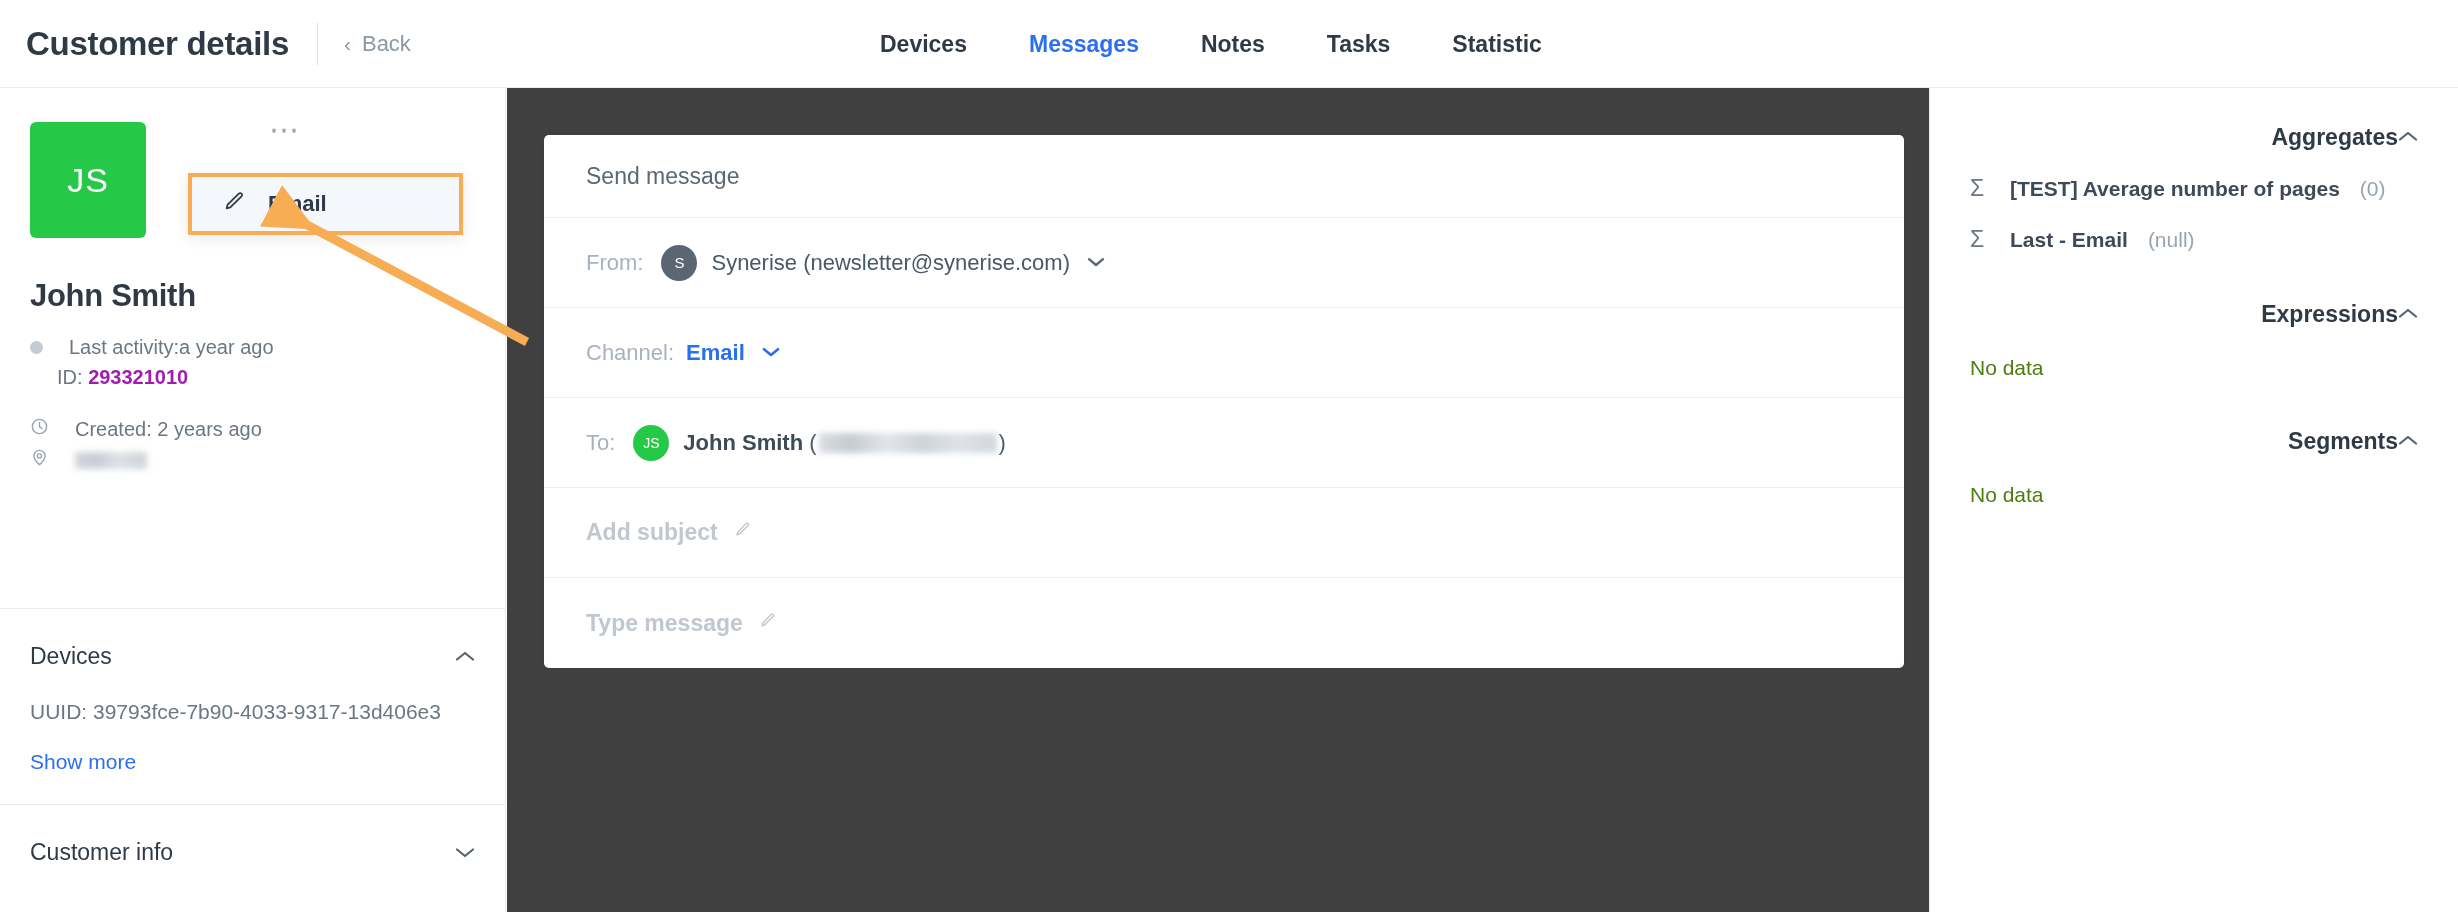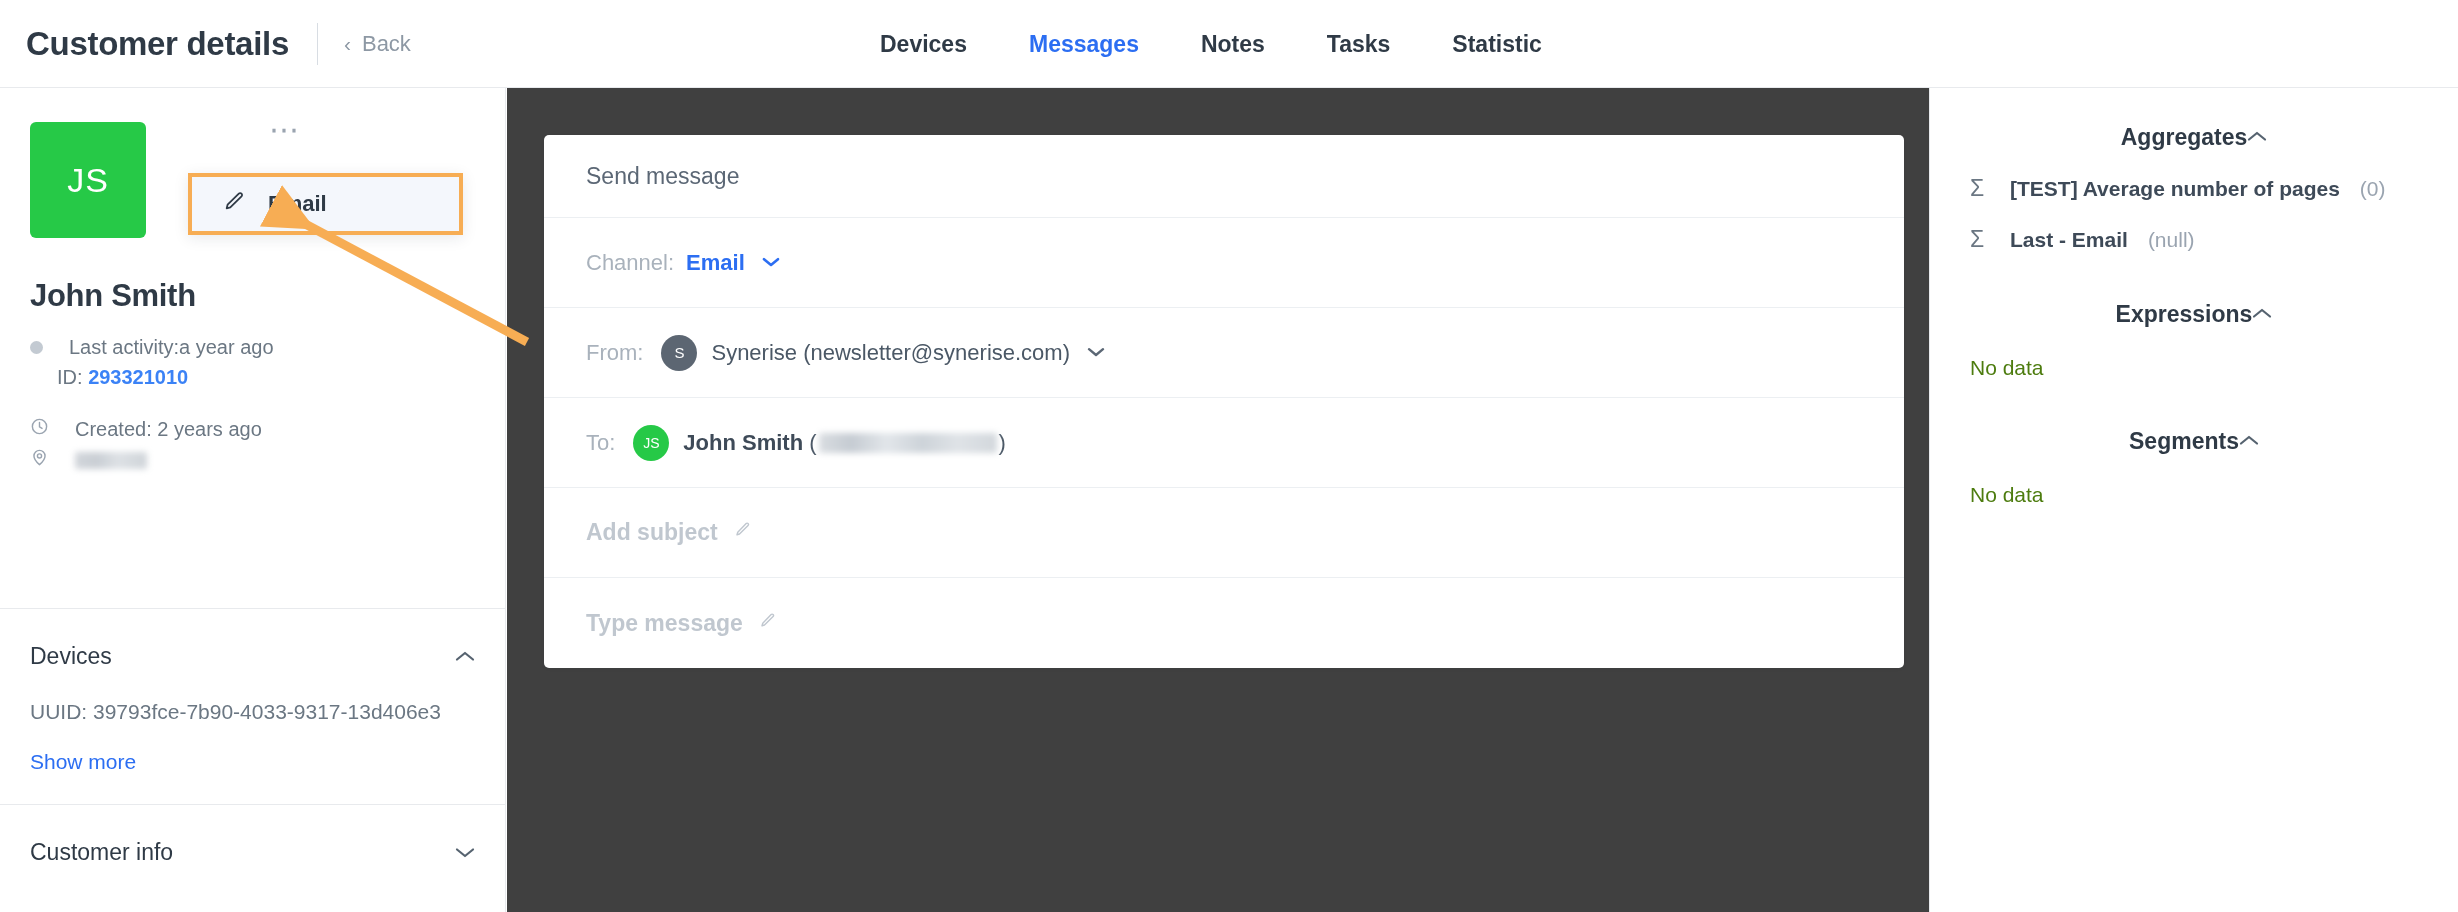--- a/index.html
+++ b/index.html
@@ -81,21 +81,21 @@
     margin-top: 40px; font-size: 31px; font-weight: bold;
     color: #2f3a46; letter-spacing: -0.3px;
   }
   .meta { margin-top: 22px; }
   .meta-row {
     display: flex; align-items: center; gap: 26px;
     font-size: 20px; color: #6b7783; margin-bottom: 7px;
   }
   .dot-grey { width: 13px; height: 13px; border-radius: 50%; background: #c3cad2; flex: none; }
   .meta-id { margin-left: 27px; font-size: 20px; color: #6b7783; }
-  .meta-id b { color: #3b82f6; font-weight: bold; }
+  .meta-id b { color: #a21caf; font-weight: bold; }
   .meta-gap { height: 28px; }
   .blur-chip {
     display: inline-block; width: 72px; height: 17px;
     background: linear-gradient(90deg,#d2d6db 0%,#c9ced4 30%,#dde1e5 60%,#cfd4d9 100%);
     filter: blur(3px); border-radius: 2px;
   }
 
   .sb-divider { height: 1px; background: #e8eaed; }
   .sb-section { padding: 34px 30px 30px 30px; }
   .sb-head {
@@ -155,21 +155,21 @@
 
   
   .rightpanel {
     position: absolute; left: 1929px; top: 88px;
     width: 529px; height: 824px;
     background: #ffffff; border-left: 1px solid #e8eaed;
     padding: 0 40px;
   }
   .rp-block { padding-top: 36px; }
   .rp-head {
-    display: flex; align-items: center; justify-content: center;
+    display: flex; align-items: center; justify-content: flex-end;
     cursor: pointer;
   }
   .rp-title { font-size: 23px; font-weight: bold; color: #2f3a46; }
   .agg-item {
     display: flex; align-items: center; gap: 20px;
     margin-top: 24px; font-size: 21px; color: #3e4a58; font-weight: bold;
   }
   .sigma { color: #6b7783; font-size: 23px; font-weight: normal; width: 20px; }
   .agg-sub { color: #9aa4b0; font-weight: normal; }
   .no-data { margin-top: 28px; font-size: 21px; color: #4d7c0f; }
@@ -277,35 +277,35 @@
       </div>
     </div>
   </div>
 
   <div class="canvas">
     <div class="compose-card">
 
       <div class="compose-head">Send message</div>
 
       <div class="field-row">
-        <span class="flabel">Channel:</span>
-        <span class="fvalue-blue">Email</span>
-        <span class="chev-dn">
-          <svg width="20" height="12" viewBox="0 0 20 12" fill="none" stroke="#2c6ef2" stroke-width="2.6" stroke-linecap="round" stroke-linejoin="round">
-              <path d="M3 3.2 10 9l7-5.8"></path>
-            </svg>
-        </span>
-      </div>
-
-      <div class="field-row">
         <span class="flabel">From:</span>
         <span class="avatar-sm av-dark">S</span>
         <span class="fvalue">Synerise (newsletter@synerise.com)</span>
         <span class="chev-dn grey">
           <svg width="20" height="12" viewBox="0 0 20 12" fill="none" stroke="#5b6775" stroke-width="2.4" stroke-linecap="round" stroke-linejoin="round">
+              <path d="M3 3.2 10 9l7-5.8"></path>
+            </svg>
+        </span>
+      </div>
+
+      <div class="field-row">
+        <span class="flabel">Channel:</span>
+        <span class="fvalue-blue">Email</span>
+        <span class="chev-dn">
+          <svg width="20" height="12" viewBox="0 0 20 12" fill="none" stroke="#2c6ef2" stroke-width="2.6" stroke-linecap="round" stroke-linejoin="round">
               <path d="M3 3.2 10 9l7-5.8"></path>
             </svg>
         </span>
       </div>
 
       <div class="field-row">
         <span class="flabel">To:</span>
         <span class="avatar-sm av-green">JS</span>
         <span class="fvalue"><b>John Smith</b>
           <span>(<span class="email-blur"></span>)</span>

